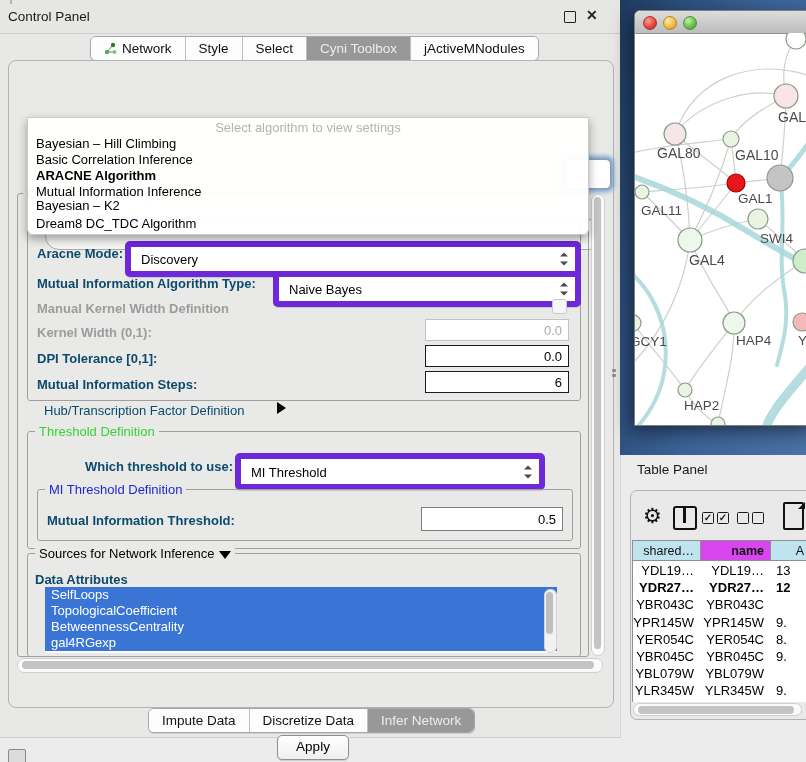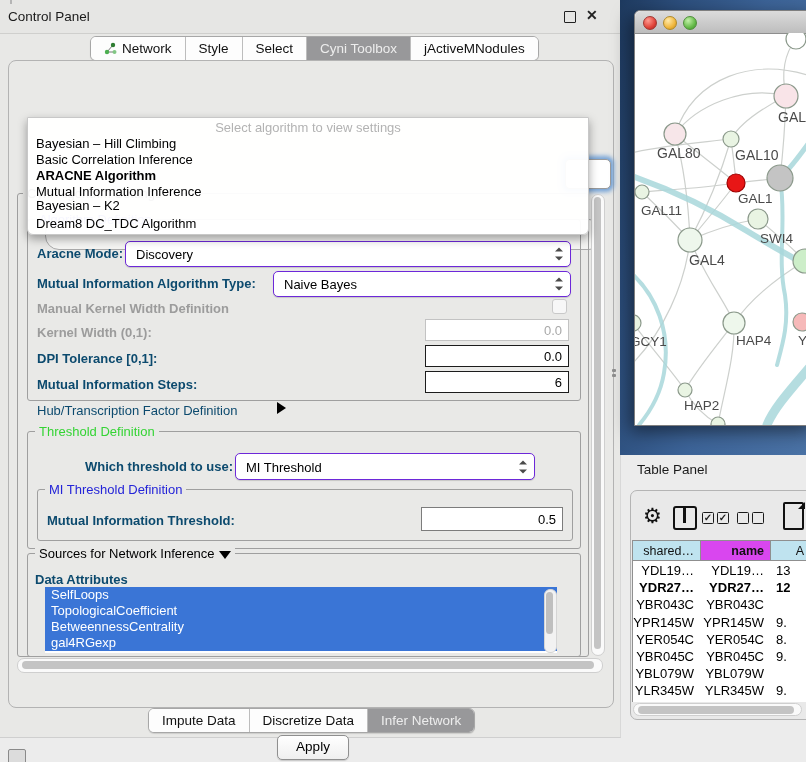--- a/index.html
+++ b/index.html
@@ -36,23 +36,23 @@
   .pop-item.bold{font-weight:bold;}
 
   
   .group{border:1px solid #9f9f9f;border-radius:3px;}
   .gtitle{position:absolute;font-size:13px;background:#e9e9e7;padding:0 4px;white-space:nowrap;}
   .blue{color:#2424d8;}
   .green{color:#35d435;}
 
   .lbl{position:absolute;font-size:13px;color:#0c4a6e;font-weight:bold;white-space:nowrap;}
   .lbl.dis{color:#9c9c9c;}
-  .plain{font-weight:normal;}
-
-  .combo{position:absolute;background:#fff;border:1px solid #6d28d9;border-radius:5px;box-shadow:inset 0 1px 0 #fff,0 1px 1px rgba(0,0,0,.15);}
+  .plain{font-weight:normal;margin-left:7px;}
+
+  .combo{position:absolute;background:#fff;border:6px solid #6d28d9;border-radius:5px;box-shadow:inset 0 1px 0 #fff,0 1px 1px rgba(0,0,0,.15);}
   .combo .cv{position:absolute;left:10px;top:50%;transform:translateY(-50%);font-size:13px;color:#000;}
   .updn{position:absolute;right:7px;top:50%;width:8px;height:13px;transform:translateY(-50%);}
   .updn:before,.updn:after{content:"";position:absolute;left:0;border-left:4px solid transparent;border-right:4px solid transparent;}
   .updn:before{top:0;border-bottom:4.5px solid #4a4a4a;}
   .updn:after{bottom:0;border-top:4.5px solid #4a4a4a;}
 
   .field{position:absolute;background:#fff;font-size:13px;text-align:right;padding:0 6px;box-sizing:border-box;border:1.5px solid #1c1c1c;color:#000;outline:none;font-family:"Liberation Sans",sans-serif;}
   .field.dis{border:1px solid #c3c3c3;color:#a9a9a9;}
   .field.mid{border:1.5px solid #7c7c7c;}
 

